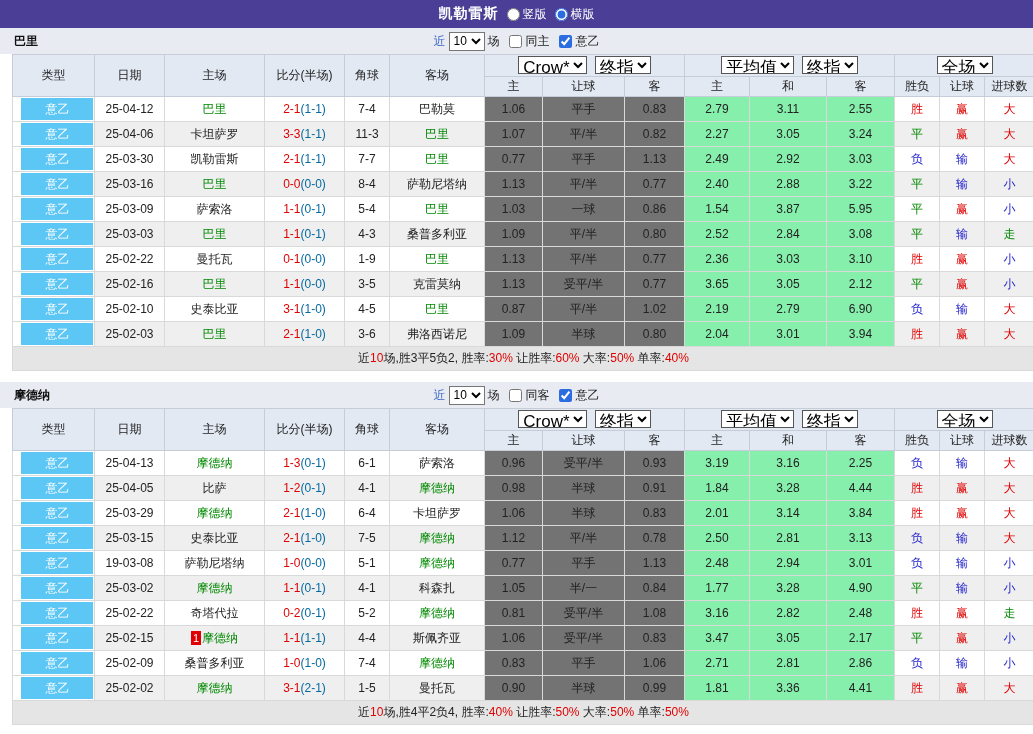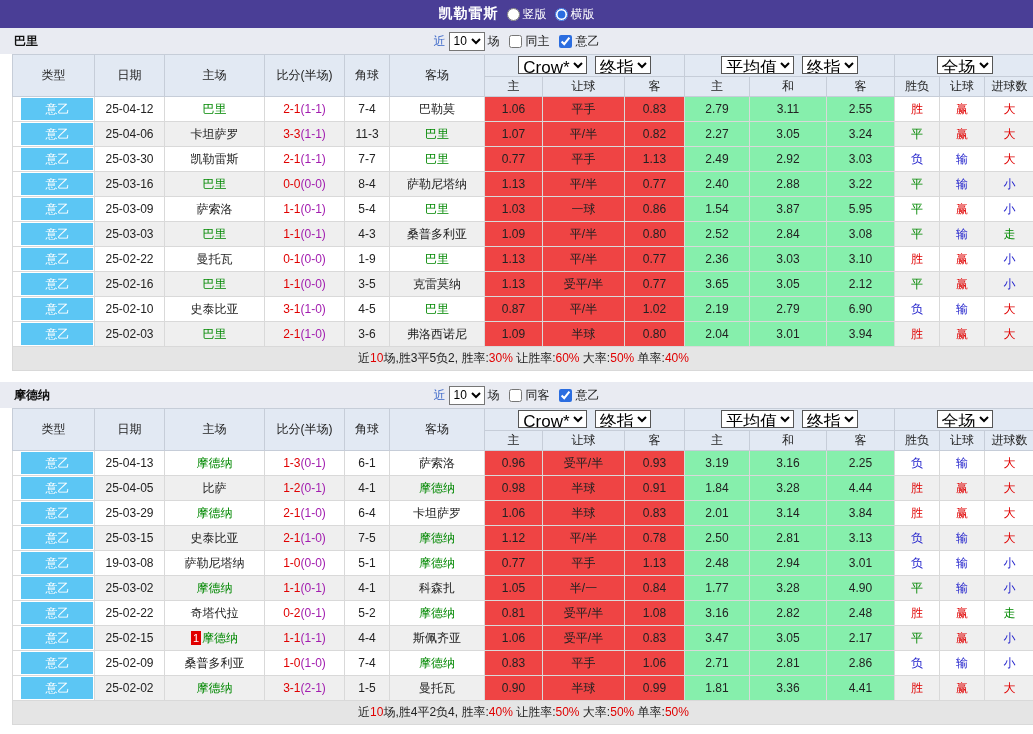--- a/index.html
+++ b/index.html
@@ -19,27 +19,27 @@
   .strip input[type=checkbox] { width:13px; height:13px; margin:0 1px 0 6px; accent-color:#2b6de0; }
 
   table { border-collapse:collapse; table-layout:fixed; width:1022px; margin-left:12px; }
   th, td { border:1px solid #c6cdd8; text-align:center; overflow:hidden; white-space:nowrap; }
   thead th { background:#e2e9f3; font-weight:normal; color:#222; height:20px; }
   thead tr.h1 th { height:22px; }
   thead select { height:18px; font-size:17px; border:1px solid #555; background:#fff; margin:0 2px; }
 
   tbody td { height:25px; background:#fff; border-color:#d9d9d9; }
   tbody tr:nth-child(even) td { background:#efefef; }
-  tbody tr td.odds { background:#ef4444; }
+  tbody tr td.odds { background:#737373; }
   tbody tr td.avg  { background:#86efac; }
   tbody tr td.type { background:#5cc6f4; color:#fff; padding-left:8px;
                      box-shadow: inset 8px 0 0 #fff, inset -1px 0 0 #fff, inset 0 1px 0 #fff, inset 0 -1px 0 #fff; }
   .focus { color:#008800; }
   .score { color:#e00000; }
-  .half  { color:#a21caf; }
+  .half  { color:#0369a1; }
   .r { color:#e00000; }
   .g { color:#008800; }
   .b { color:#2222cc; }
   .badge { display:inline-block; background:#e00000; color:#fff; font-size:11px; line-height:14px; padding:0 2px; margin-right:1px; }
 
   tfoot td { height:24px; background:#e5e5e5; border-color:#d9d9d9; }
   tfoot .red { color:#e00000; }
   .gap { height:11px; }
 </style>
 </head>

